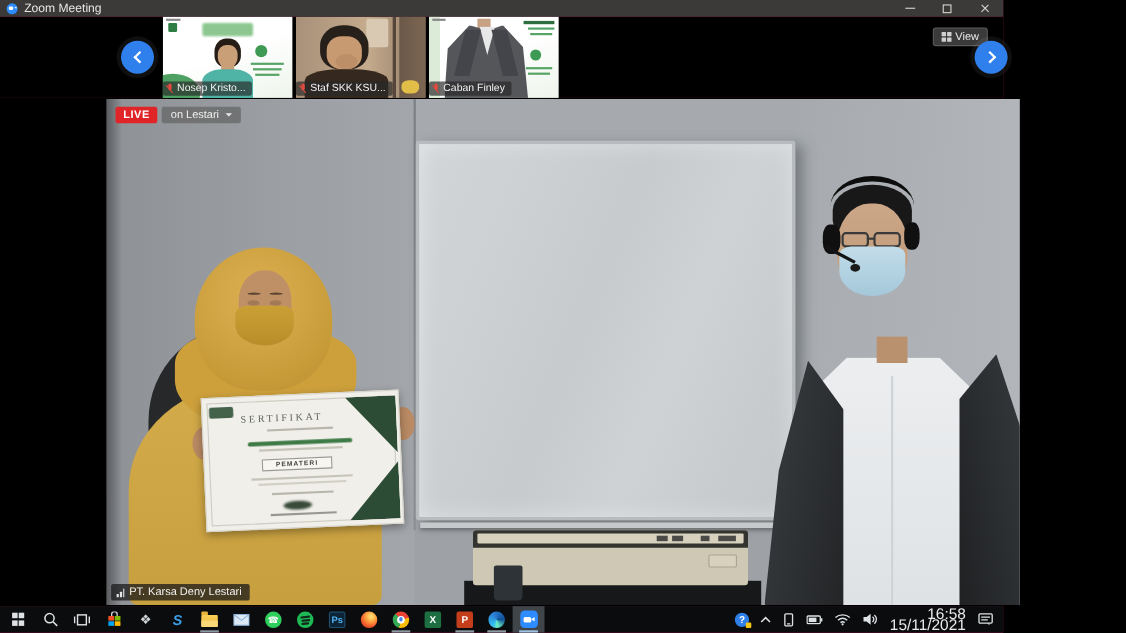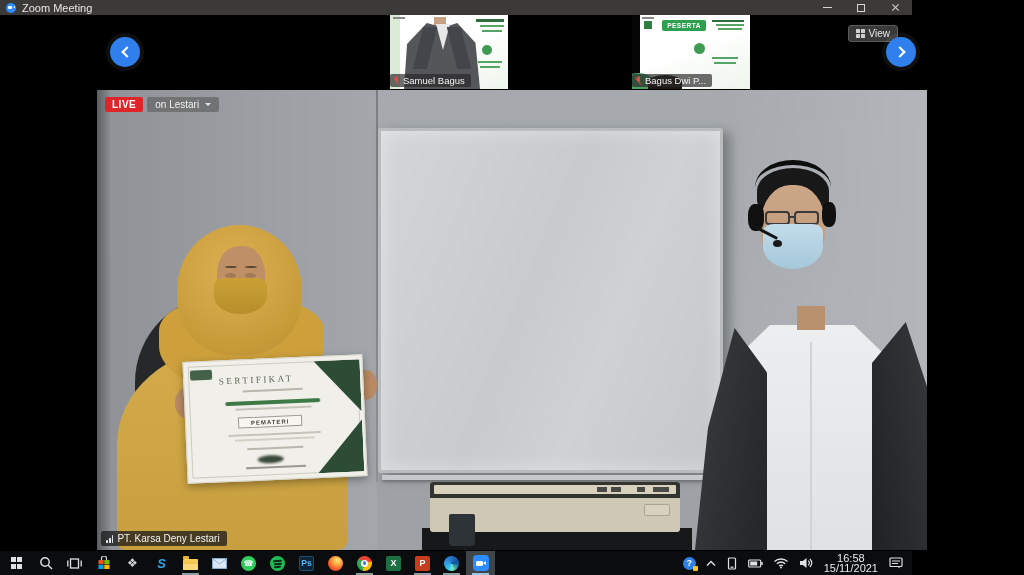--- a/index.html
+++ b/index.html
@@ -77,21 +77,21 @@
 .ico-edge{width:15px;height:15px;border-radius:50%;background:conic-gradient(from 210deg,#35c1f1,#2b7cd3 35%,#0f5197 65%,#6df0c2 90%,#35c1f1)}
 .ico-zoom{width:16px;height:16px;background:#2d8cff;border-radius:4px;position:relative}
 .ico-zoom::before{content:"";position:absolute;left:3px;top:5.5px;width:7px;height:5.5px;background:#fff;border-radius:1.5px}
 .ico-zoom::after{content:"";position:absolute;left:10.5px;top:6.2px;width:0;height:0;border-right:3.5px solid #fff;border-top:2.2px solid transparent;border-bottom:2.2px solid transparent}
 .s-glyph{color:#3aa0e8;font-weight:bold;font-style:italic;font-size:13px}
 .db-glyph{color:#cfd3d6;font-size:12px}
 .tb-right{margin-left:auto;display:flex;align-items:center;height:100%;padding-right:4px}
 .tray-item{height:24px;display:flex;align-items:center;justify-content:center;padding:0 5px;cursor:pointer}
 .ico-help{width:13px;height:13px;border-radius:50%;background:#2f7fe8;color:#fff;font-size:9px;font-weight:bold;display:flex;align-items:center;justify-content:center;position:relative}
 .ico-help::after{content:"";position:absolute;right:-2px;bottom:-1px;width:5px;height:5px;background:#f5c518;border-radius:1px}
-.clock{color:#e8eaec;font-size:11px;line-height:10.5px;text-align:center;padding:0 6px}
+.clock{color:#e8eaec;font-size:14px;line-height:10.5px;text-align:right;padding:0 6px}
 svg.tray{display:block}
 </style>
 </head>
 <body>
 
 <div class="window">
 
   <div class="titlebar">
     <span class="app-ico"></span>
     <span class="title">Zoom Meeting</span>
@@ -106,65 +106,81 @@
           <span class="gl-x"></span>
         </span>
     </div>
   </div>
 
   <div class="strip">
     <div class="nav-arrow" style="left:110px">
         <span class="chev chev-l"></span>
       </div>
 
-
+    <div class="tile" style="left:148px">
+      <div class="scene vbg">
+        <i style="left:3px;top:2px;width:13px;height:2px;background:#8a8a8a"></i>
+        <i style="left:5px;top:6px;width:8px;height:8px;background:#2e7d43;border-radius:1px"></i>
+        <i style="left:36px;top:6px;width:46px;height:12px;background:#8bc78f;filter:blur(1px);border-radius:2px"></i>
+        <i style="left:84px;top:26px;width:11px;height:11px;border-radius:50%;background:#3f9b53"></i>
+        <i style="left:80px;top:42px;width:30px;height:2px;background:#57a467"></i>
+        <i style="left:82px;top:47px;width:26px;height:2px;background:#57a467"></i>
+        <i style="left:84px;top:52px;width:22px;height:2px;background:#57a467"></i>
+        <i style="left:-16px;top:52px;width:50px;height:36px;background:#4ea163;border-radius:50%"></i>
+        <i style="left:47px;top:20px;width:24px;height:26px;background:#241c15;border-radius:45% 45% 40% 40%"></i>
+        <i style="left:50px;top:26px;width:18px;height:20px;background:#c99f78;border-radius:42%"></i>
+        <i style="left:53px;top:44px;width:12px;height:9px;background:#c99f78"></i>
+        <i style="left:36px;top:48px;width:46px;height:26px;background:#4fb3a5;border-radius:40% 40% 0 0"></i>
+      </div>
+      <div class="plabel">
+        <span class="mic-muted"></span>
+        <span class="pname">Nosep Kristo...</span>
+      </div>
+    </div>
+
+    <div class="tile" style="left:269px">
+      <div class="scene" style="background:linear-gradient(90deg,#a8907a,#c4ab8d 55%,#8f7862)">
+        <i style="left:94px;top:0;width:24px;height:74px;background:linear-gradient(90deg,#6b5848,#7d6753)"></i>
+        <i style="left:88px;top:0;width:3px;height:74px;background:#55453a"></i>
+        <i style="left:64px;top:2px;width:20px;height:26px;background:#d9c9b2;border-radius:2px"></i>
+        <i style="left:22px;top:8px;width:44px;height:40px;background:#27201a;border-radius:46% 46% 40% 40%"></i>
+        <i style="left:28px;top:18px;width:32px;height:30px;background:#c79a72;border-radius:42%"></i>
+        <i style="left:36px;top:34px;width:20px;height:14px;background:#bd8f68;border-radius:50%"></i>
+        <i style="left:8px;top:48px;width:76px;height:26px;background:#35291f;border-radius:40% 40% 0 0"></i>
+        <i style="left:96px;top:58px;width:16px;height:12px;background:#e2bd47;border-radius:40%"></i>
+      </div>
+      <div class="plabel">
+        <span class="mic-muted"></span>
+        <span class="pname">Staf SKK KSU...</span>
+      </div>
+    </div>
 
     <div class="tile" style="left:390px">
       <div class="scene vbg">
         <i style="left:0;top:0;width:10px;height:74px;background:#dcead8"></i>
         <i style="left:3px;top:2px;width:12px;height:2px;background:#888"></i>
         <i style="left:86px;top:4px;width:28px;height:3px;background:#2f6f3f"></i>
         <i style="left:90px;top:10px;width:24px;height:2px;background:#57a467"></i>
         <i style="left:92px;top:15px;width:20px;height:2px;background:#57a467"></i>
         <i style="left:92px;top:30px;width:10px;height:10px;border-radius:50%;background:#3f9b53"></i>
         <i style="left:88px;top:46px;width:24px;height:2px;background:#57a467"></i>
         <i style="left:90px;top:51px;width:20px;height:2px;background:#57a467"></i>
         <i style="left:44px;top:2px;width:12px;height:9px;background:#c7a183"></i>
         <i style="left:14px;top:8px;width:76px;height:66px;background:#54565a;clip-path:polygon(30% 0,52% 7%,70% 0,94% 30%,100% 100%,0 100%,4% 32%)"></i>
         <i style="left:46px;top:9px;width:14px;height:26px;background:#e8e8e8;clip-path:polygon(0 0,100% 0,50% 100%)"></i>
         <i style="left:28px;top:12px;width:14px;height:42px;background:#43454a;transform:skewX(-14deg)"></i>
         <i style="left:62px;top:12px;width:14px;height:42px;background:#43454a;transform:skewX(14deg)"></i>
       </div>
       <div class="plabel">
         <span class="mic-muted"></span>
-        <span class="pname">Samuel Bagus</span>
-      </div>
-    </div>
-
-
-    <div class="tile" style="left:632px">
-      <div class="scene vbg">
-        <i style="left:0;top:0;width:8px;height:74px;background:#050505"></i>
-        <i style="left:10px;top:2px;width:12px;height:2px;background:#888"></i>
-        <i style="left:12px;top:6px;width:8px;height:8px;background:#2e7d43"></i>
-        <i style="left:80px;top:5px;width:32px;height:2px;background:#2f6f3f"></i>
-        <i style="left:84px;top:9px;width:28px;height:2px;background:#57a467"></i>
-        <i style="left:86px;top:13px;width:24px;height:2px;background:#57a467"></i>
-        <i style="left:62px;top:28px;width:11px;height:11px;border-radius:50%;background:#3f9b53"></i>
-        <i style="left:80px;top:42px;width:26px;height:2px;background:#57a467"></i>
-        <i style="left:82px;top:47px;width:22px;height:2px;background:#57a467"></i>
-        <i style="left:-14px;top:58px;width:40px;height:30px;background:#4ea163;border-radius:50%"></i>
-        <i style="left:16px;top:60px;width:34px;height:14px;background:#1c1713;border-radius:50% 50% 0 0"></i>
-        <span class="pill" style="left:30px;top:5px;width:44px;height:11px">PESERTA</span>
-      </div>
-      <div class="plabel">
-        <span class="mic-muted"></span>
-        <span class="pname">Bagus Dwi P...</span>
-      </div>
-    </div>
+        <span class="pname">Caban Finley</span>
+      </div>
+    </div>
+
+
 
 
     <div class="nav-arrow" style="left:886px">
         <span class="chev chev-r"></span>
       </div>
     <div class="view-btn">
       <span class="grid-ico">
           <i></i>
           <i></i>
           <i></i>

